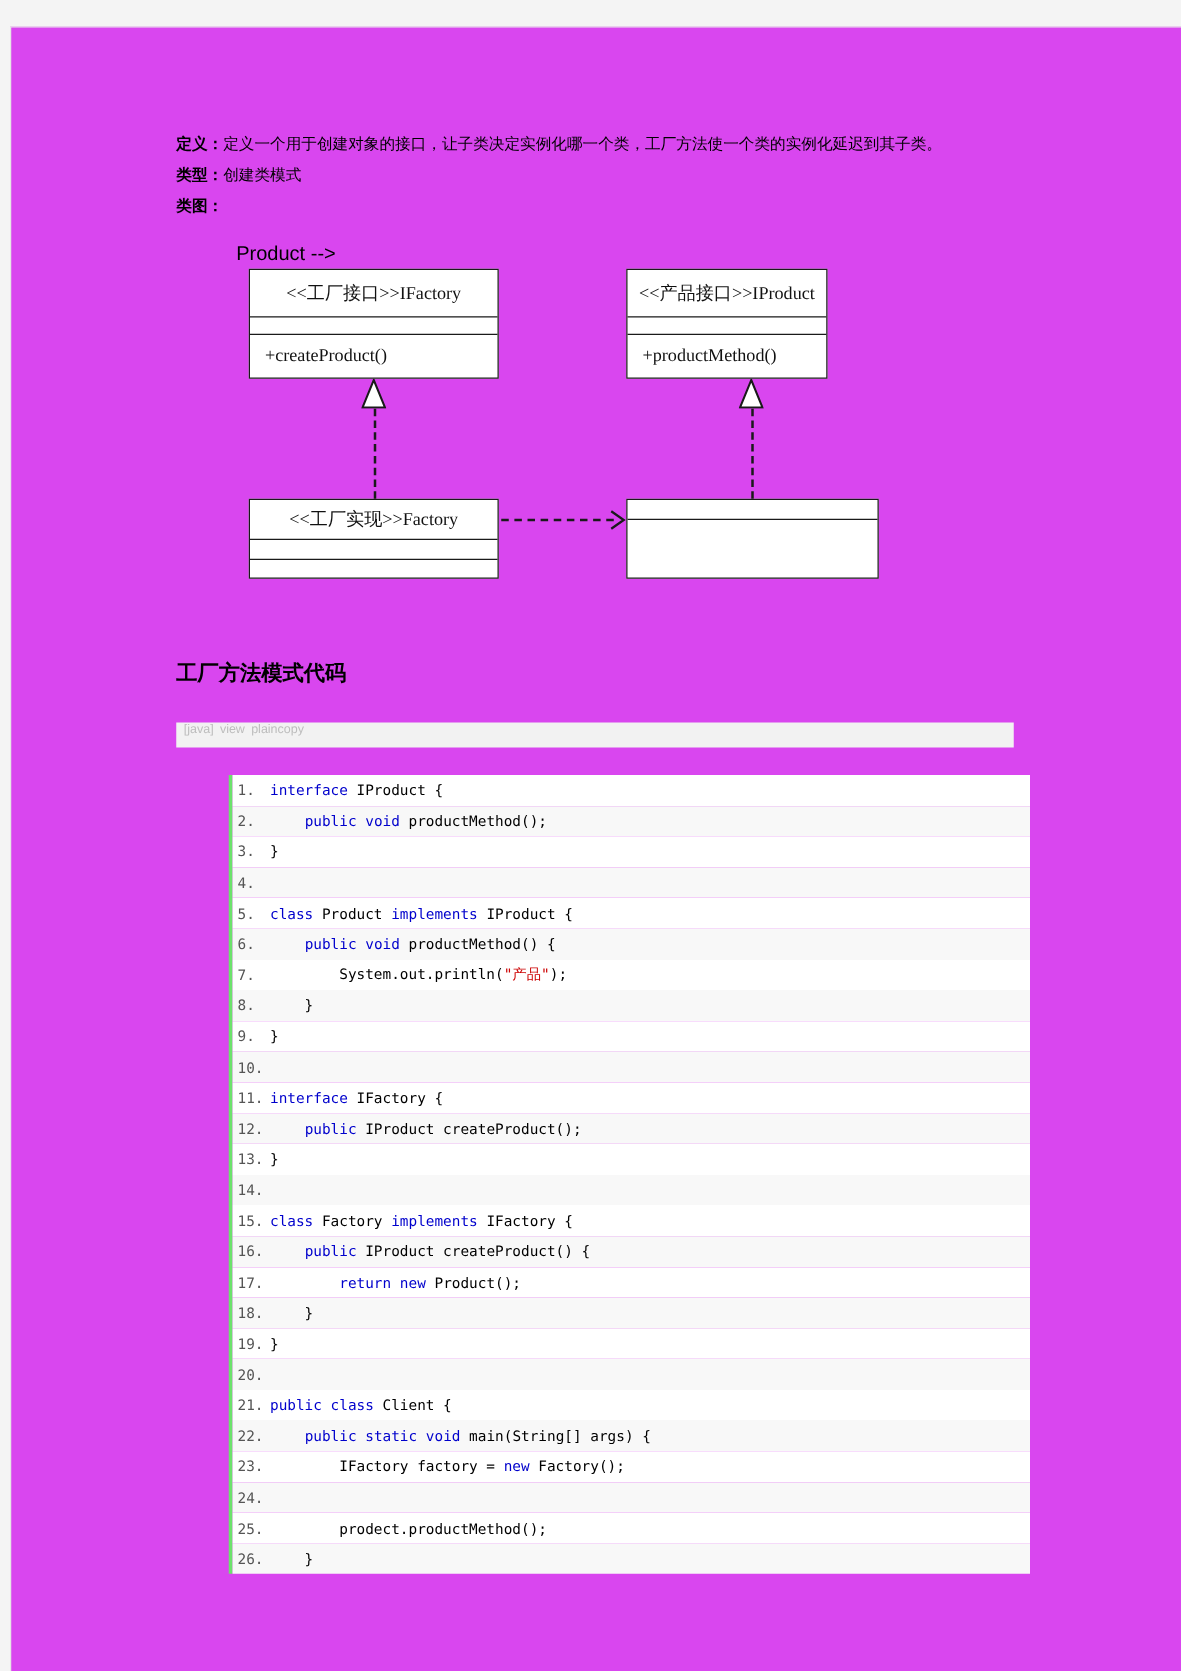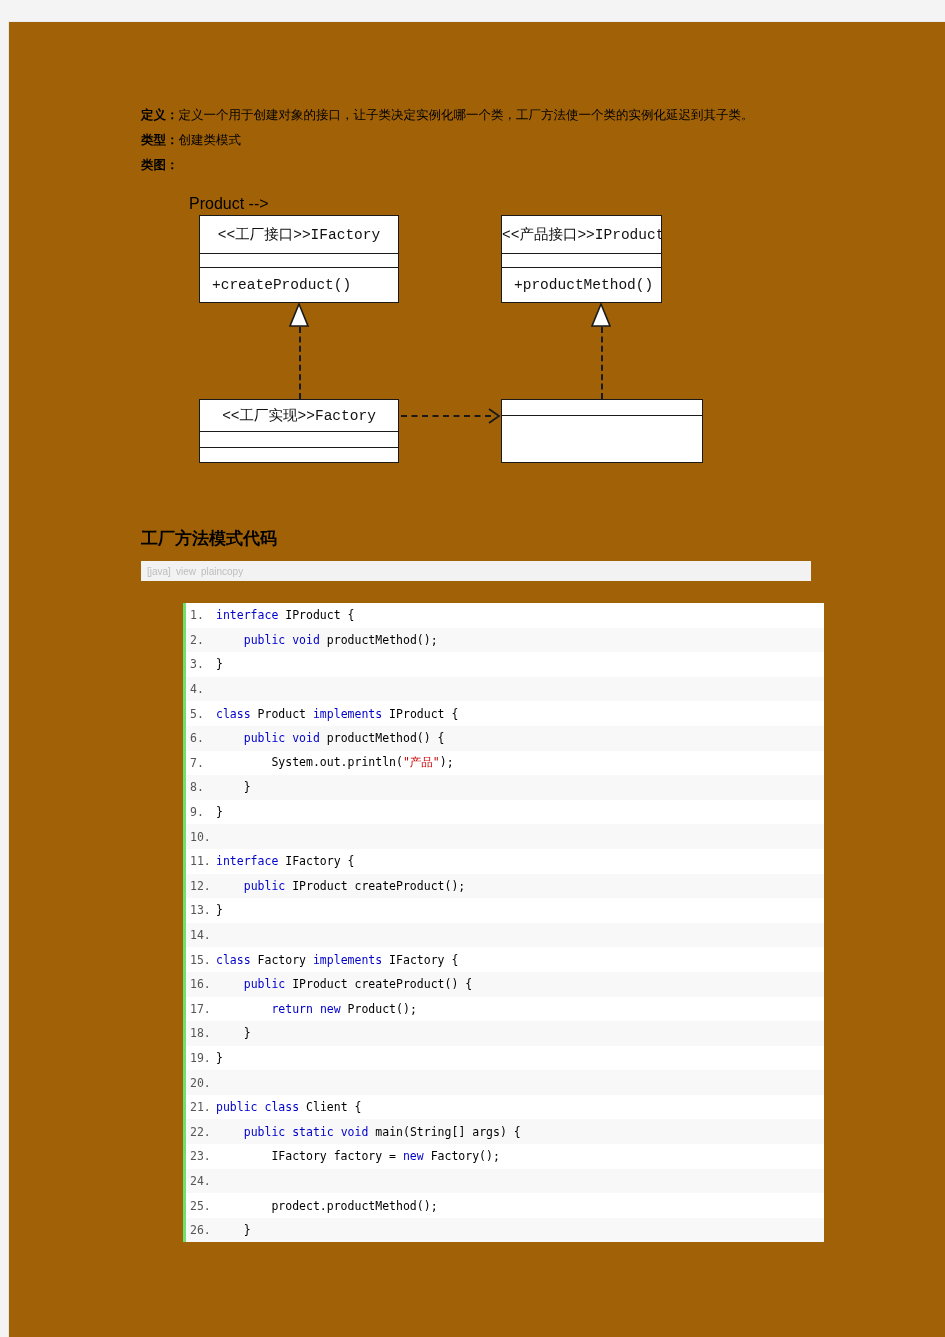--- a/index.html
+++ b/index.html
@@ -13,21 +13,21 @@
     position: relative;
     font-family: "Liberation Sans", sans-serif;
     overflow: hidden;
   }
   .page {
     position: absolute;
     left: 8px;
     top: 21px;
     width: 937px;
     height: 1316px;
-    background: #a16207;
+    background: #d946ef;
     border-left: 1px solid #e6e6e6;
     border-top: 1px solid #ececec;
     box-sizing: border-box;
   }
   .content {
     position: absolute;
     left: 132px;
     top: 80px;
     width: 800px;
   }
@@ -50,21 +50,21 @@
     width: 560px;
     height: 290px;
     margin-top: 18px;
     margin-left: 48px;
   }
   .uml-box {
     position: absolute;
     border: 1.5px solid #1a1a1a;
     background: #ffffff;
     box-sizing: border-box;
-    font-family: Liberation Mono, monospace;
+    font-family: Liberation Serif, serif;
   }
   .uml-row {
     box-sizing: border-box;
     text-align: center;
     color: #111111;
     font-size: 14.5px;
     white-space: nowrap;
     overflow: hidden;
   }
   .uml-row.title {
@@ -133,26 +133,26 @@
 
   
   .code-heading {
     margin-top: 42px;
     font-size: 17px;
     font-weight: bold;
     color: #000000;
     font-family: "DejaVu Sans", "Liberation Sans", sans-serif;
   }
   .code-toolbar {
-    margin-top: 11px;
+    margin-top: 28px;
     width: 670px;
     height: 20px;
     background: #f2f2f2;
     display: flex;
-    align-items: center;
+    align-items: flex-start;
     padding-left: 6px;
     box-sizing: border-box;
   }
   .code-toolbar .tb {
     font-size: 10px;
     color: #bdbdbd;
     font-family: "Liberation Sans", sans-serif;
     margin-right: 5px;
   }
   .code-block {

